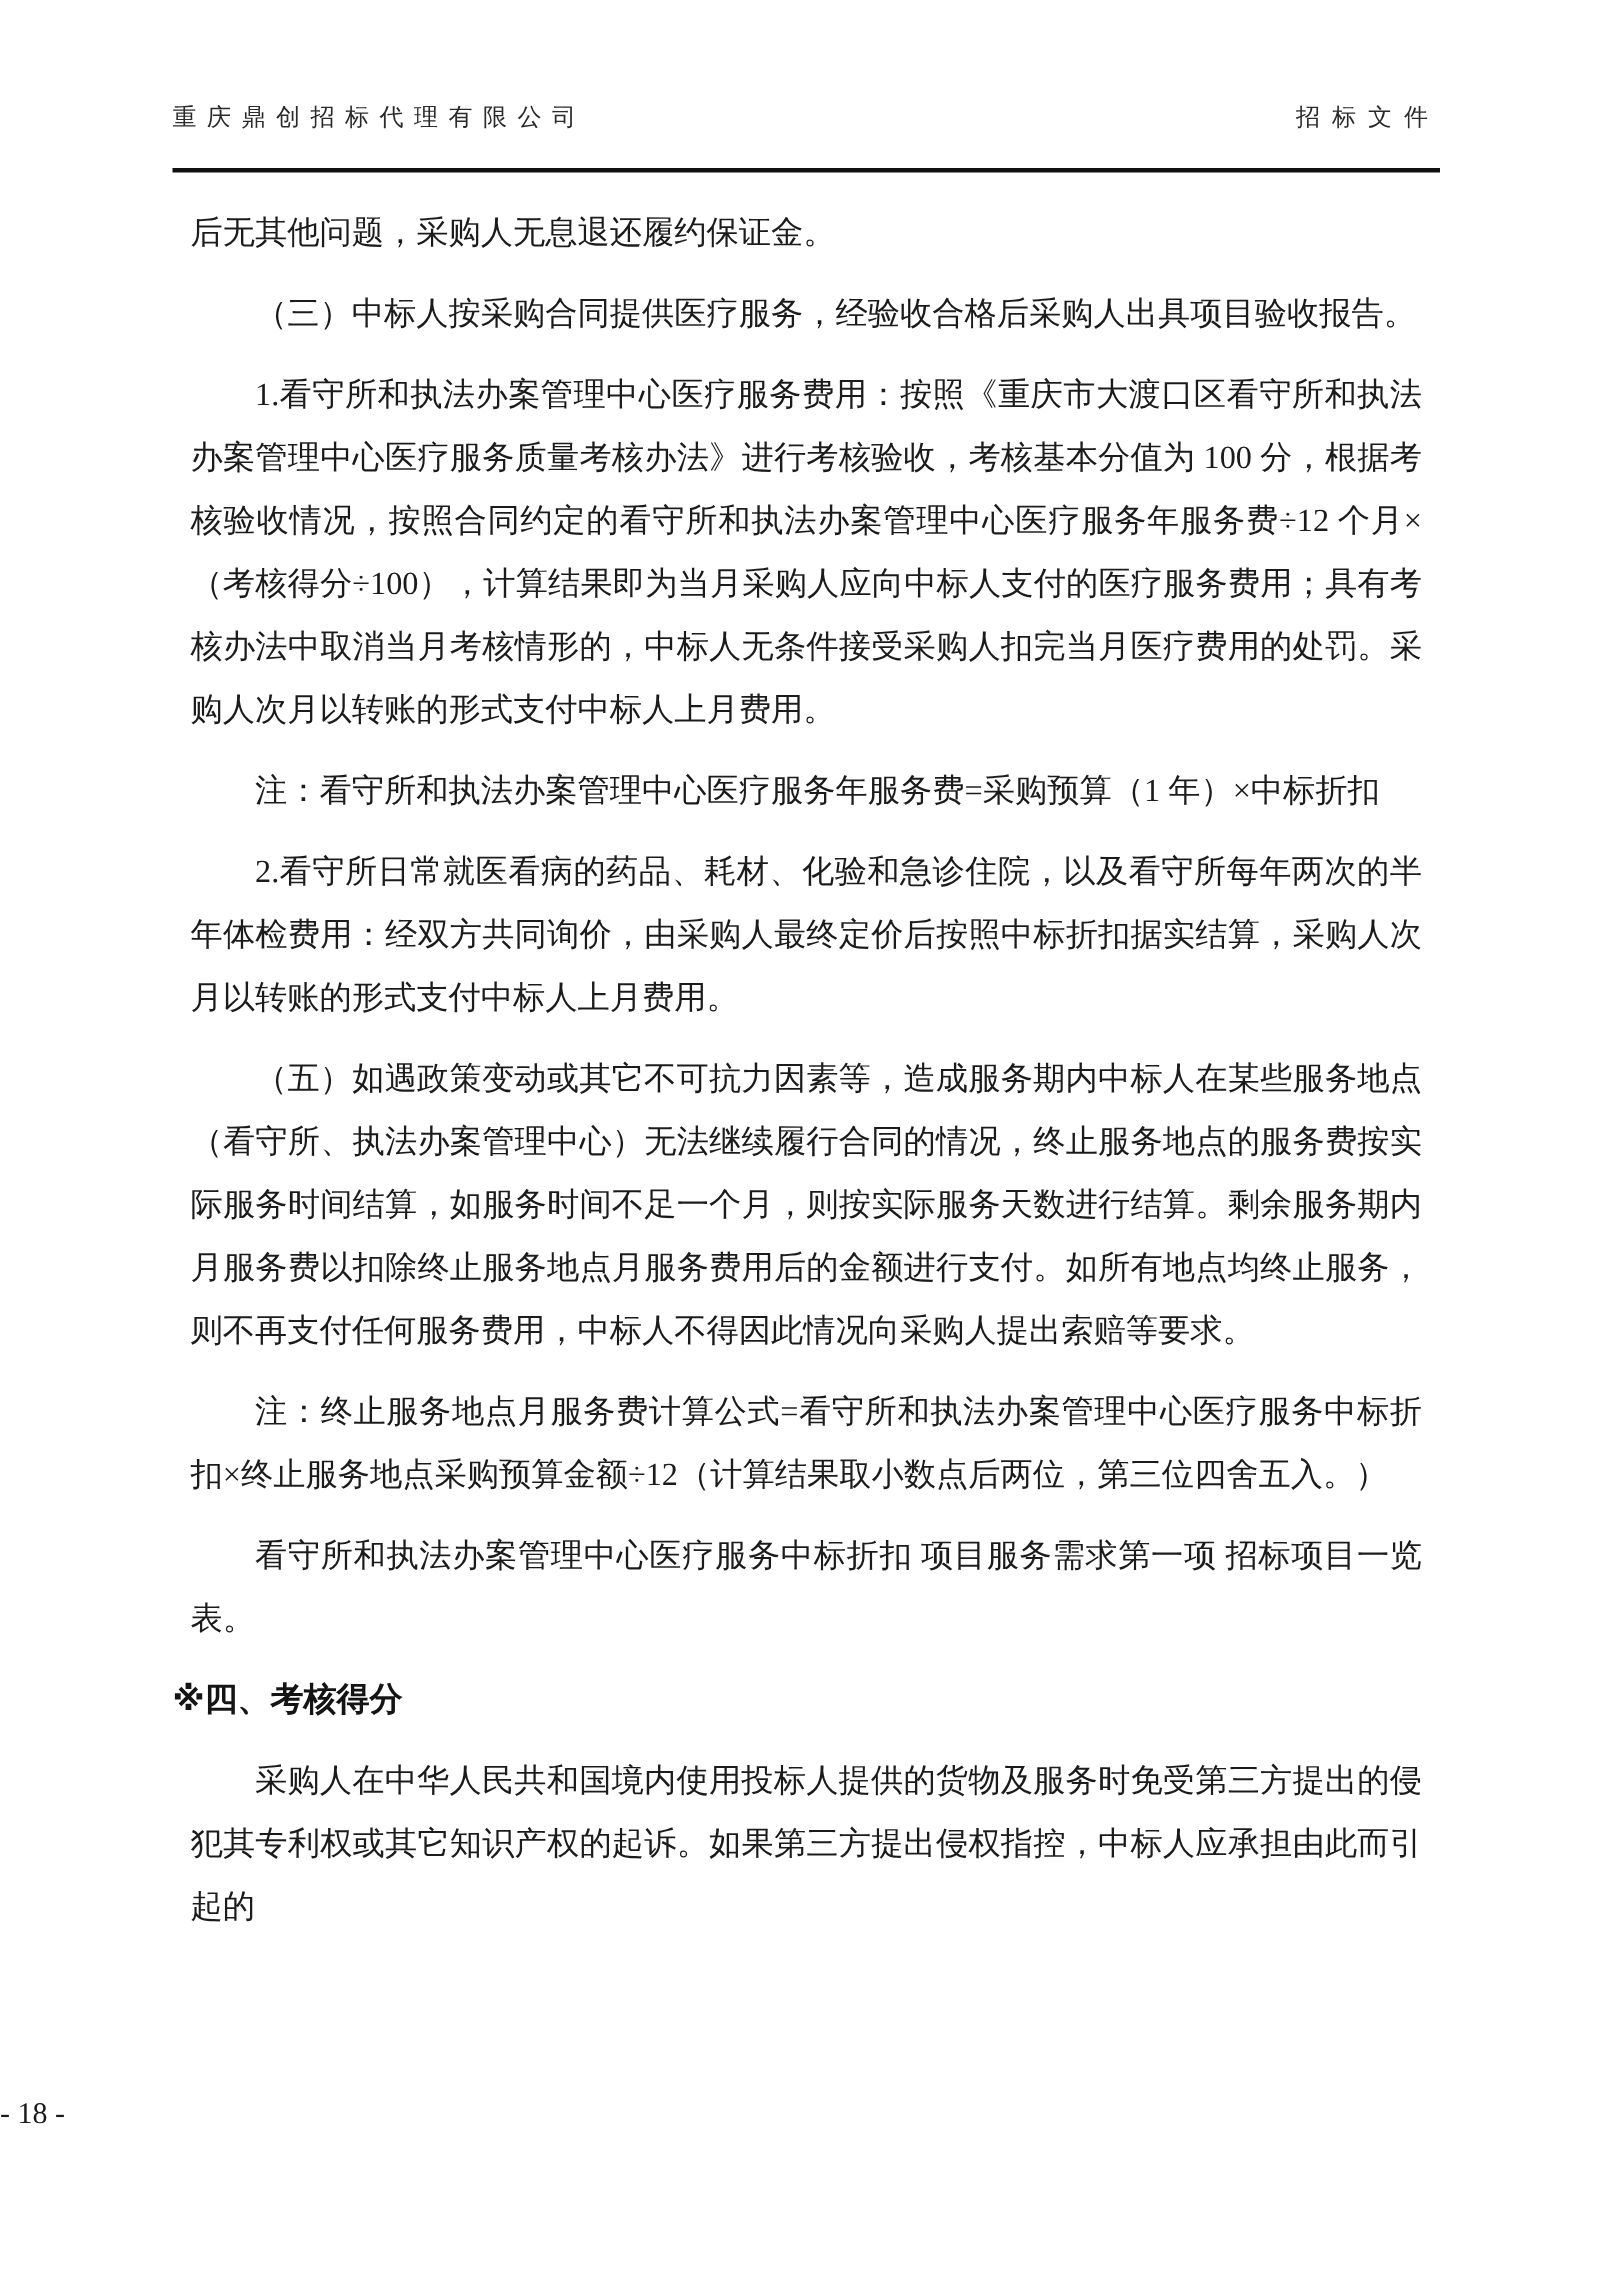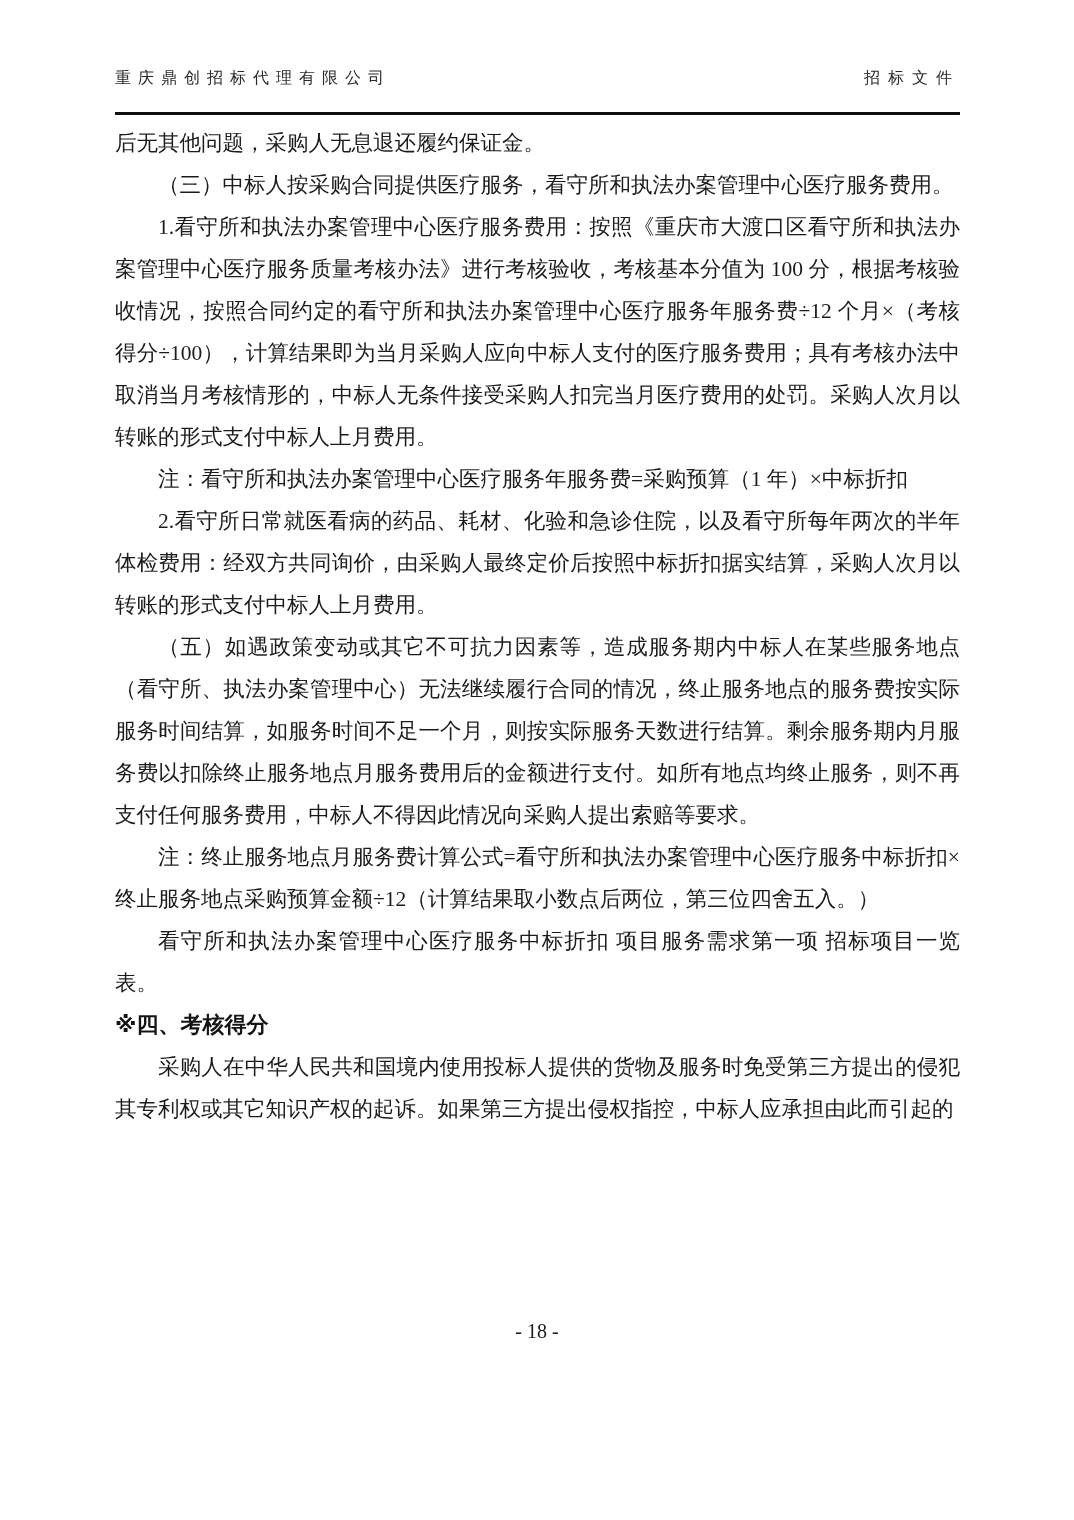--- a/index.html
+++ b/index.html
@@ -47,64 +47,63 @@
     position: absolute;
     top: 122px;
     left: 115px;
     width: 845px;
     font-size: 21.5px;
     line-height: 42px;
     text-align: justify;
     text-justify: inter-ideograph;
   }
   .doc-body p {
-    margin: 0;
+    margin: 12px;
     padding: 0;
   }
   .doc-body p.indent {
     text-indent: 2em;
   }
   .doc-body p.plain {
     text-indent: 0;
   }
   .doc-body h2.heading {
     margin: 0;
     padding: 0;
     font-size: 22px;
     line-height: 42px;
     font-weight: bold;
     font-family: "Liberation Sans", "DejaVu Sans", sans-serif;
     color: #141414;
     text-align: left;
   }
   .page-footer {
     position: absolute;
-    top: 1320px;
+    top: 1398px;
     left: 0;
     width: 100%;
-    text-align: center;
     font-size: 20px;
     color: #1b1b1b;
   }
 </style>
 </head>
 <body>
 
 <div class="page">
 
   <header class="page-header">
     <span class="header-company">重庆鼎创招标代理有限公司</span>
     <span class="header-doclabel">招标文件</span>
   </header>
 
   <hr class="header-rule">
 
   <main class="doc-body" id="doc-body">
       <p class="plain">后无其他问题，采购人无息退还履约保证金。</p>
-      <p class="indent">（三）中标人按采购合同提供医疗服务，看守所和执法办案管理中心医疗服务费用。</p>
+      <p class="indent">（三）中标人按采购合同提供医疗服务，经验收合格后采购人出具项目验收报告。</p>
       <p class="indent">1.看守所和执法办案管理中心医疗服务费用：按照《重庆市大渡口区看守所和执法办案管理中心医疗服务质量考核办法》进行考核验收，考核基本分值为 100 分，根据考核验收情况，按照合同约定的看守所和执法办案管理中心医疗服务年服务费÷12 个月×（考核得分÷100），计算结果即为当月采购人应向中标人支付的医疗服务费用；具有考核办法中取消当月考核情形的，中标人无条件接受采购人扣完当月医疗费用的处罚。采购人次月以转账的形式支付中标人上月费用。</p>
       <p class="indent">注：看守所和执法办案管理中心医疗服务年服务费=采购预算（1 年）×中标折扣</p>
       <p class="indent">2.看守所日常就医看病的药品、耗材、化验和急诊住院，以及看守所每年两次的半年体检费用：经双方共同询价，由采购人最终定价后按照中标折扣据实结算，采购人次月以转账的形式支付中标人上月费用。</p>
       <p class="indent">（五）如遇政策变动或其它不可抗力因素等，造成服务期内中标人在某些服务地点（看守所、执法办案管理中心）无法继续履行合同的情况，终止服务地点的服务费按实际服务时间结算，如服务时间不足一个月，则按实际服务天数进行结算。剩余服务期内月服务费以扣除终止服务地点月服务费用后的金额进行支付。如所有地点均终止服务，则不再支付任何服务费用，中标人不得因此情况向采购人提出索赔等要求。</p>
       <p class="indent">注：终止服务地点月服务费计算公式=看守所和执法办案管理中心医疗服务中标折扣×终止服务地点采购预算金额÷12（计算结果取小数点后两位，第三位四舍五入。）</p>
       <p class="indent">看守所和执法办案管理中心医疗服务中标折扣 项目服务需求第一项 招标项目一览表。</p>
       <h2 class="heading">※四、考核得分</h2>
       <p class="indent">采购人在中华人民共和国境内使用投标人提供的货物及服务时免受第三方提出的侵犯其专利权或其它知识产权的起诉。如果第三方提出侵权指控，中标人应承担由此而引起的</p>
     </main>
 

